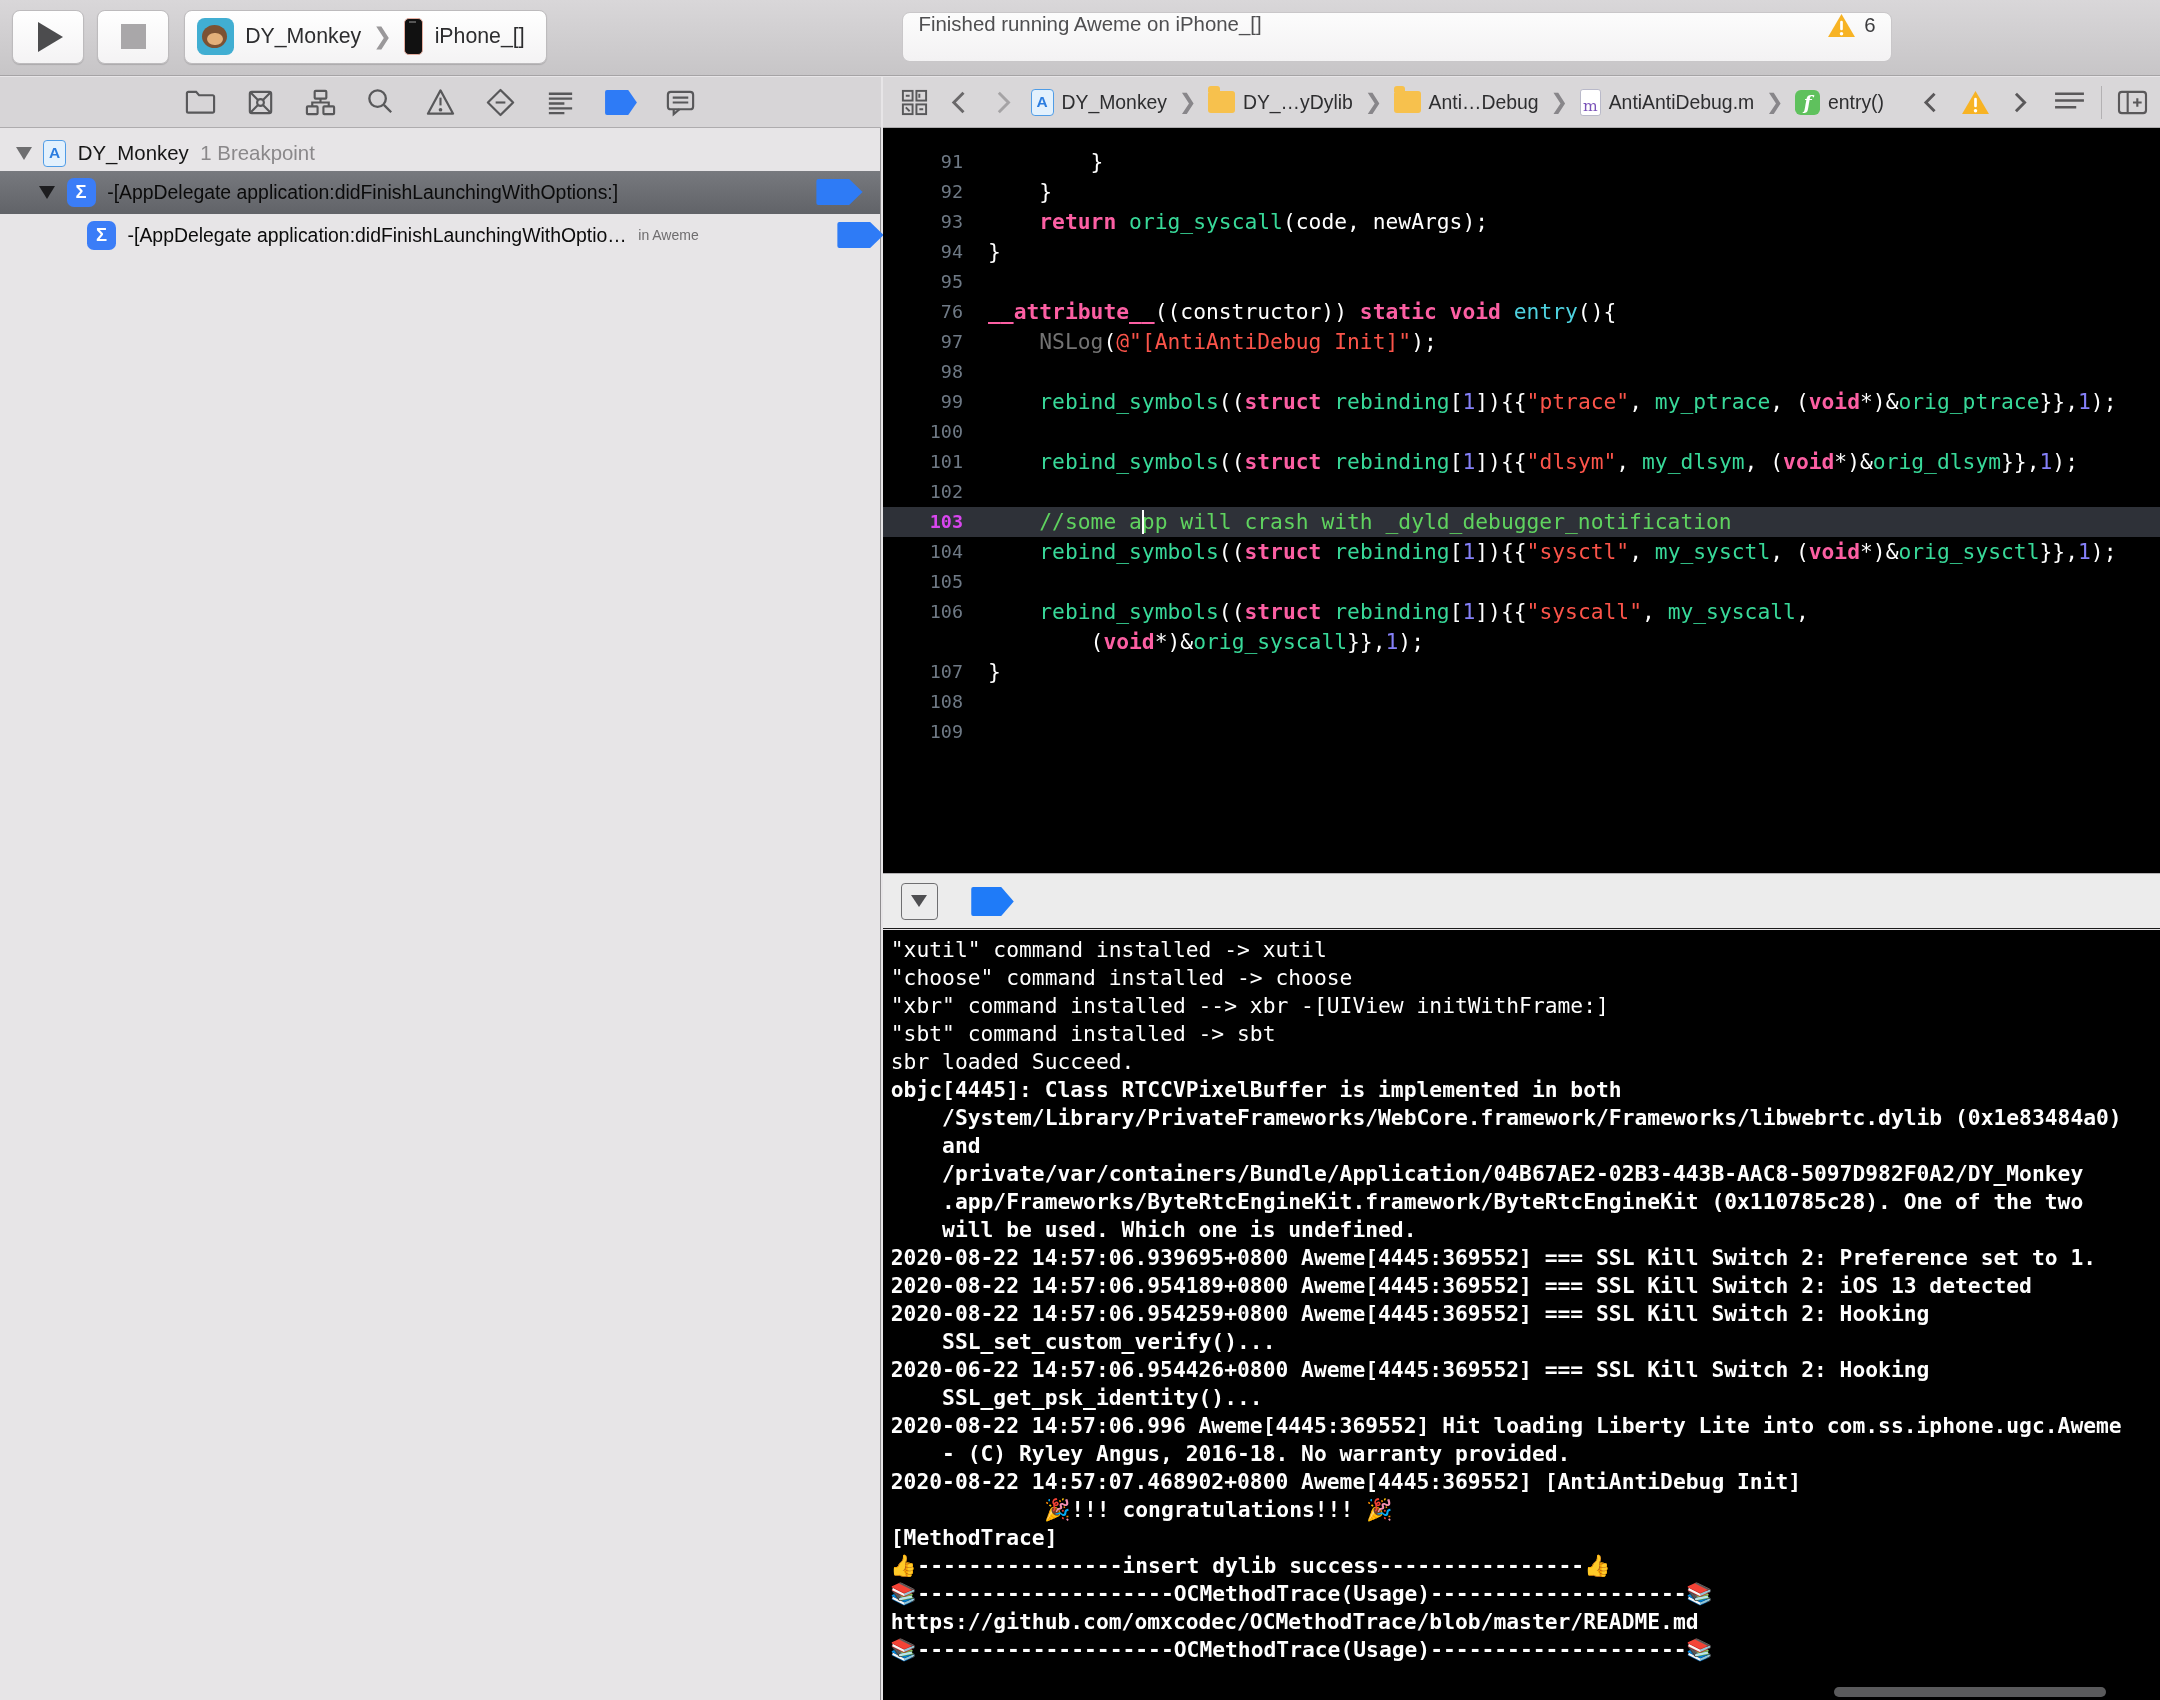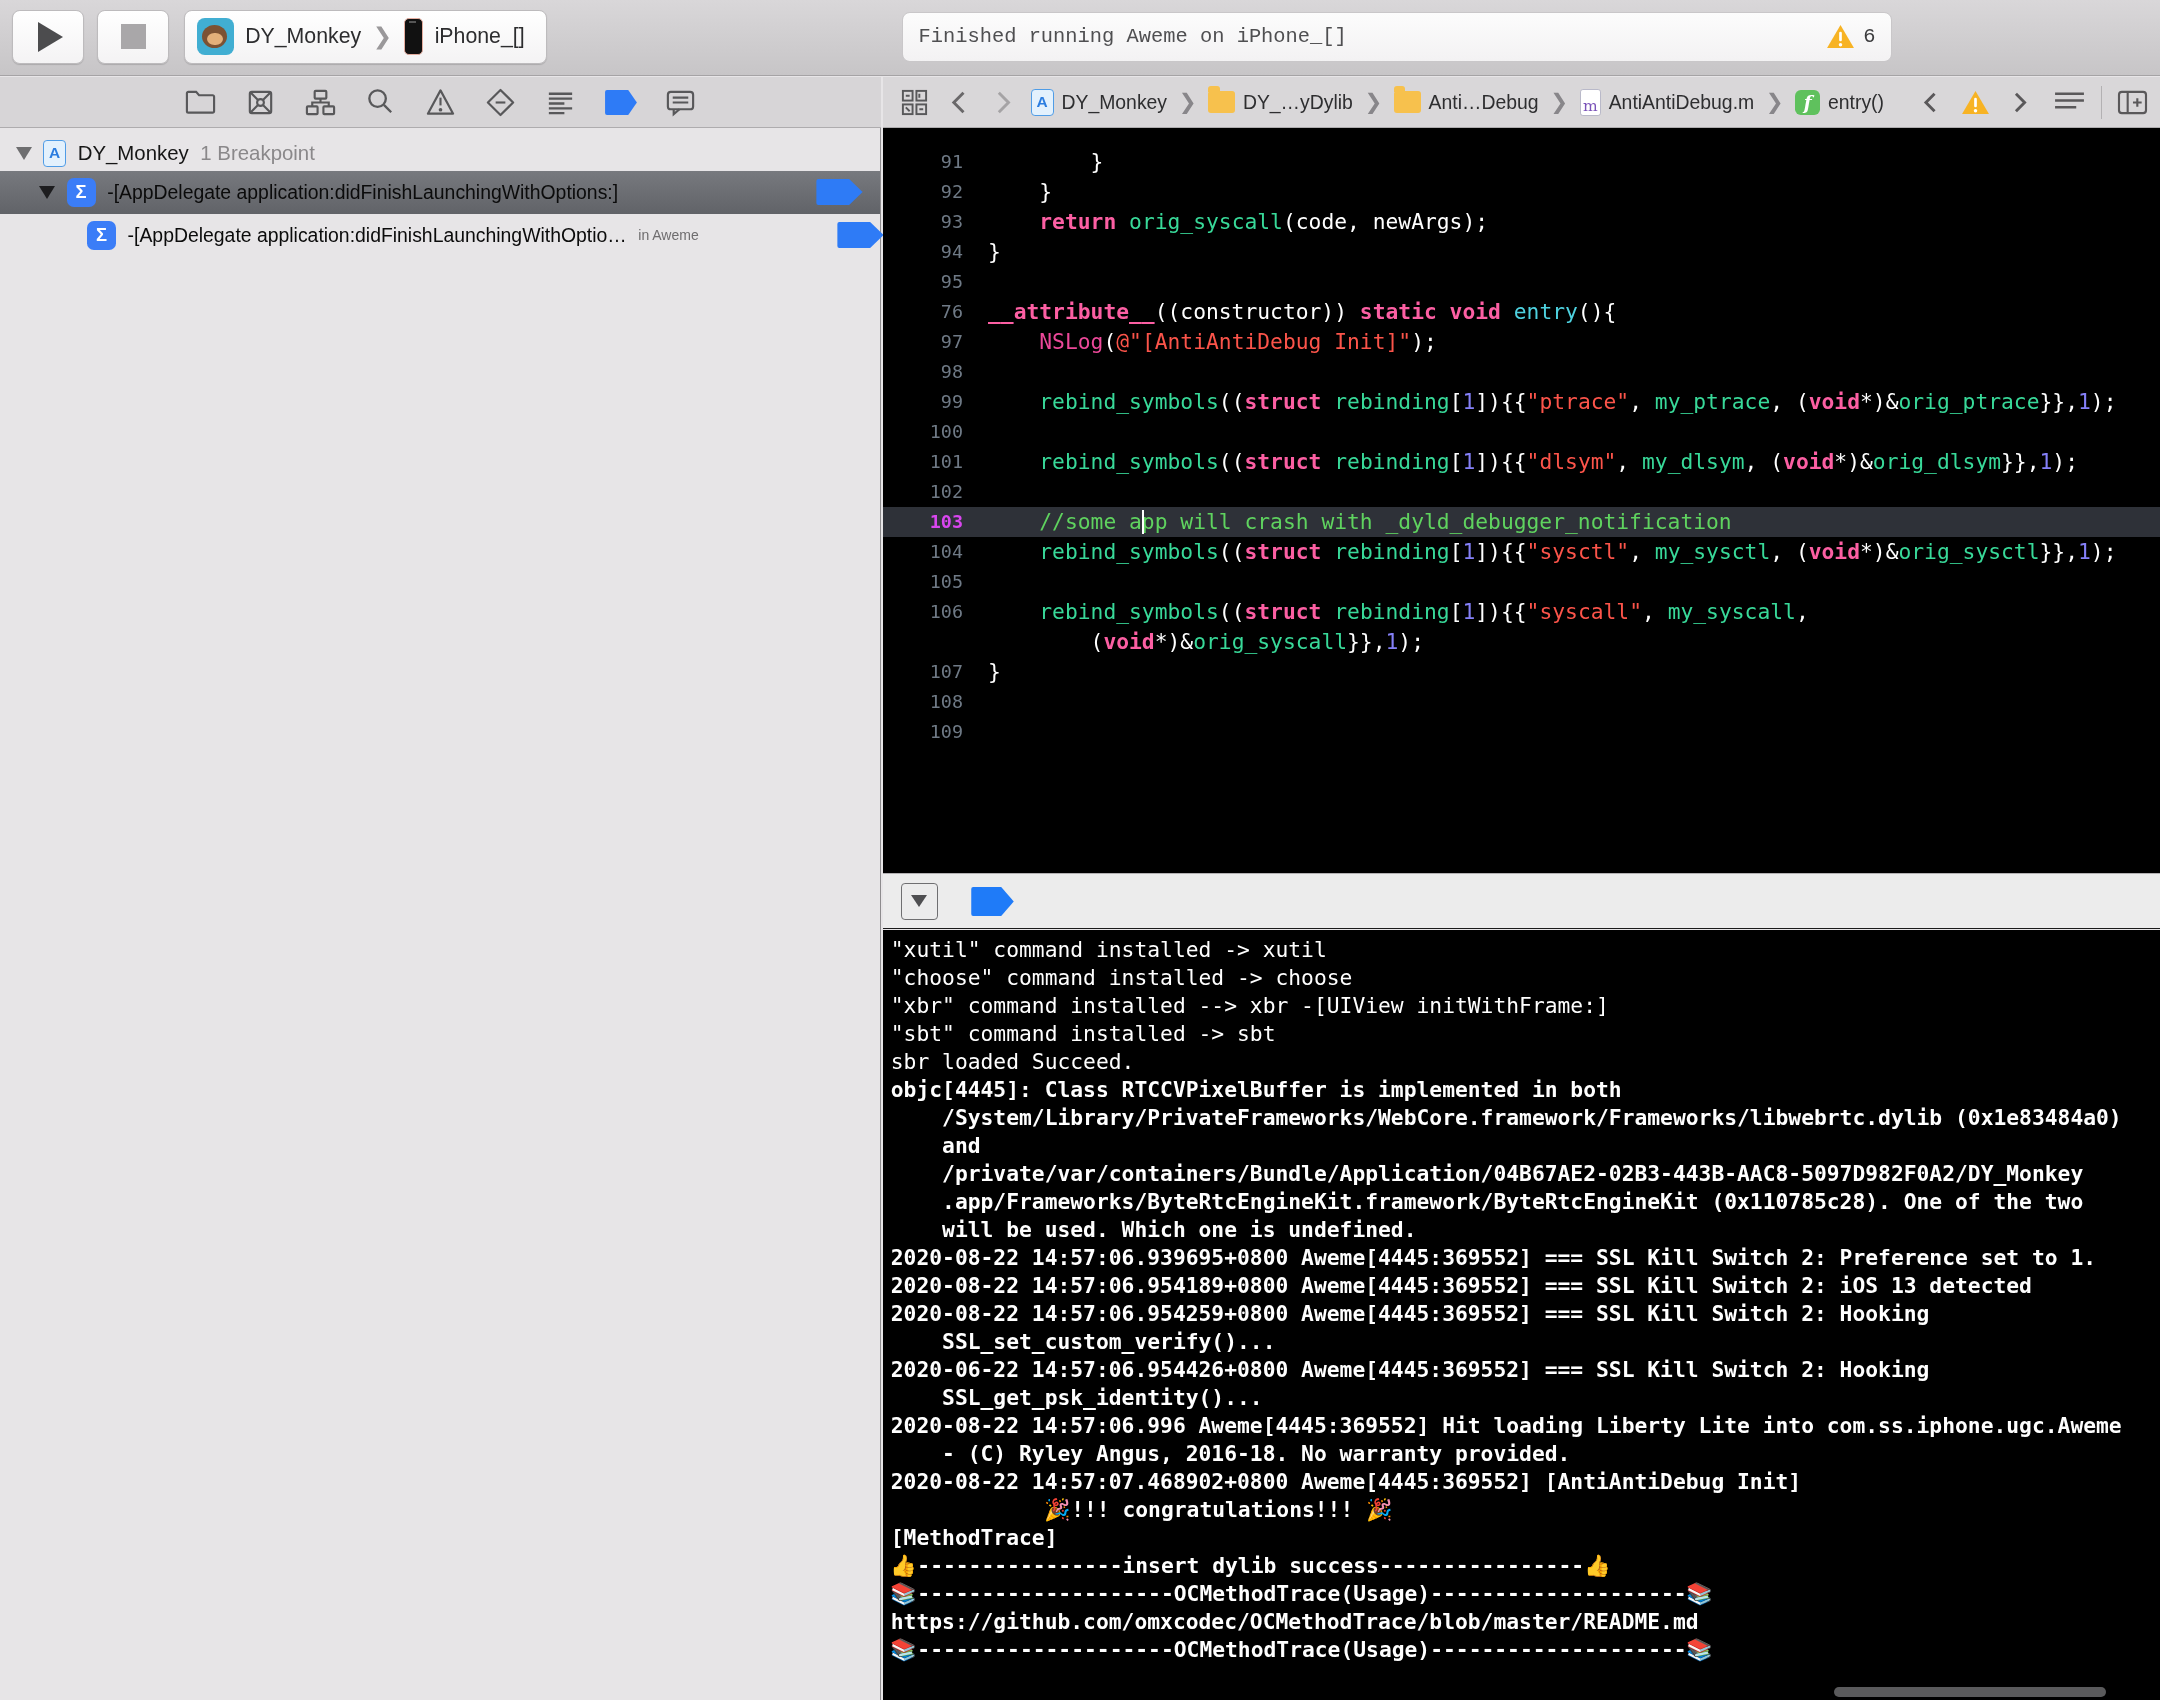--- a/index.html
+++ b/index.html
@@ -21,21 +21,21 @@
     background:linear-gradient(#ffffff,#f4f3f4); border:1px solid #bdbbbd;
     box-shadow:0 1px 1px rgba(0,0,0,.15); display:flex; align-items:center; padding:0 21.3px 0 11.6px; gap:11.6px; }
   .scheme-txt { font-size:21.3px; color:#2d2d2f; }
   .crumb-sep { color:#9a989a; font-size:23px; font-weight:300; }
   .monkey-ic { width:37px; height:37px; border-radius:7.8px; background:#41aed2; position:relative; overflow:hidden; }
   .monkey-ic .head { position:absolute; left:5.8px; top:6.8px; width:25px; height:23px; border-radius:50%; background:#7c5233; }
   .monkey-ic .face { position:absolute; left:10.7px; top:14.6px; width:15.5px; height:12.6px; border-radius:50%; background:#e3b07a; }
   .iphone-ic { width:19.4px; height:37px; border-radius:4.9px; border:1.9px solid #e5ad9f; background:#111; position:relative; }
   .iphone-ic:before { content:""; position:absolute; left:3.9px; top:1.9px; width:7.8px; height:1.9px; background:#555; }
   .status-field { position:absolute; left:902px; top:11.6px; width:990px; height:50px; border-radius:7.8px;
-    background:linear-gradient(#fcfcfc,#f3f2f3); border:1px solid #c9c7c9; display:flex; align-items:center; padding:0 15.5px;font-family:Liberation Mono, monospace; }
+    background:linear-gradient(#fcfcfc,#f3f2f3); border:1px solid #c9c7c9; display:flex; align-items:flex-start; padding:0 15.5px; }
   .status-txt { font-size:20.4px; color:#4f4f51; flex:1; }
   .warn-wrap { display:flex; align-items:center; gap:7.8px; }
   .warn-count { font-size:20.4px; color:#3c3c3e; }
 
   .warn-tri { width:29px; height:25px; position:relative; display:inline-block; }
   .warn-tri svg { display:block; }
 
   
   .navstrip { position:absolute; left:0; top:77px; width:881px; height:51px; background:#d7d5d7; border-bottom:1px solid #aeacae; display:flex; align-items:center; justify-content:center; gap:25px; }
   .nav-ic { width:35px; height:35px; display:flex; align-items:center; justify-content:center; }
@@ -73,21 +73,21 @@
   .code-row .ln { width:80px; text-align:right; color:#6f7a86; font-size:18.4px; flex:0 0 auto; }
   .code-row .code { margin-left:25px; position:relative; }
   .code-row.cur { background:#2e3138; }
   .code-row.cur .ln { color:#d946ef; font-weight:bold; }
   .tk-p { color:#ffffff; }
   .tk-kw { color:#fc5fa3; font-weight:bold; }
   .tk-fn { color:#38d999; }
   .tk-str { color:#fc544a; }
   .tk-num { color:#8580f8; }
   .tk-com { color:#5fd35f; }
-  .tk-bl { color:#ec4899; }
+  .tk-bl { color:#737373; }
   .tk-cy { color:#4ed2e0; }
   .caret { position:absolute; top:2.9px; width:1.9px; height:24px; background:#fff; }
 
   
   .debugbar { position:absolute; left:883px; top:873px; width:1277px; height:56px; background:#ececec; border-top:1px solid #b2b0b2; border-bottom:1px solid #1a1a1a; display:flex; align-items:center; gap:33px; padding-left:17.5px; }
   .hide-debug-btn { width:37px; height:37px; border:1.9px solid #6f6f71; border-radius:3.9px; display:flex; align-items:center; justify-content:center; background:transparent; }
   .hd-tri { width:0; height:0; border-top:12.6px solid #4f4f51; border-left:8.7px solid transparent; border-right:8.7px solid transparent; }
 
   
   .console { position:absolute; left:883px; top:930px; width:1277px; height:770px; background:#000; overflow:hidden; padding:5.8px 0 0 7.8px; }

